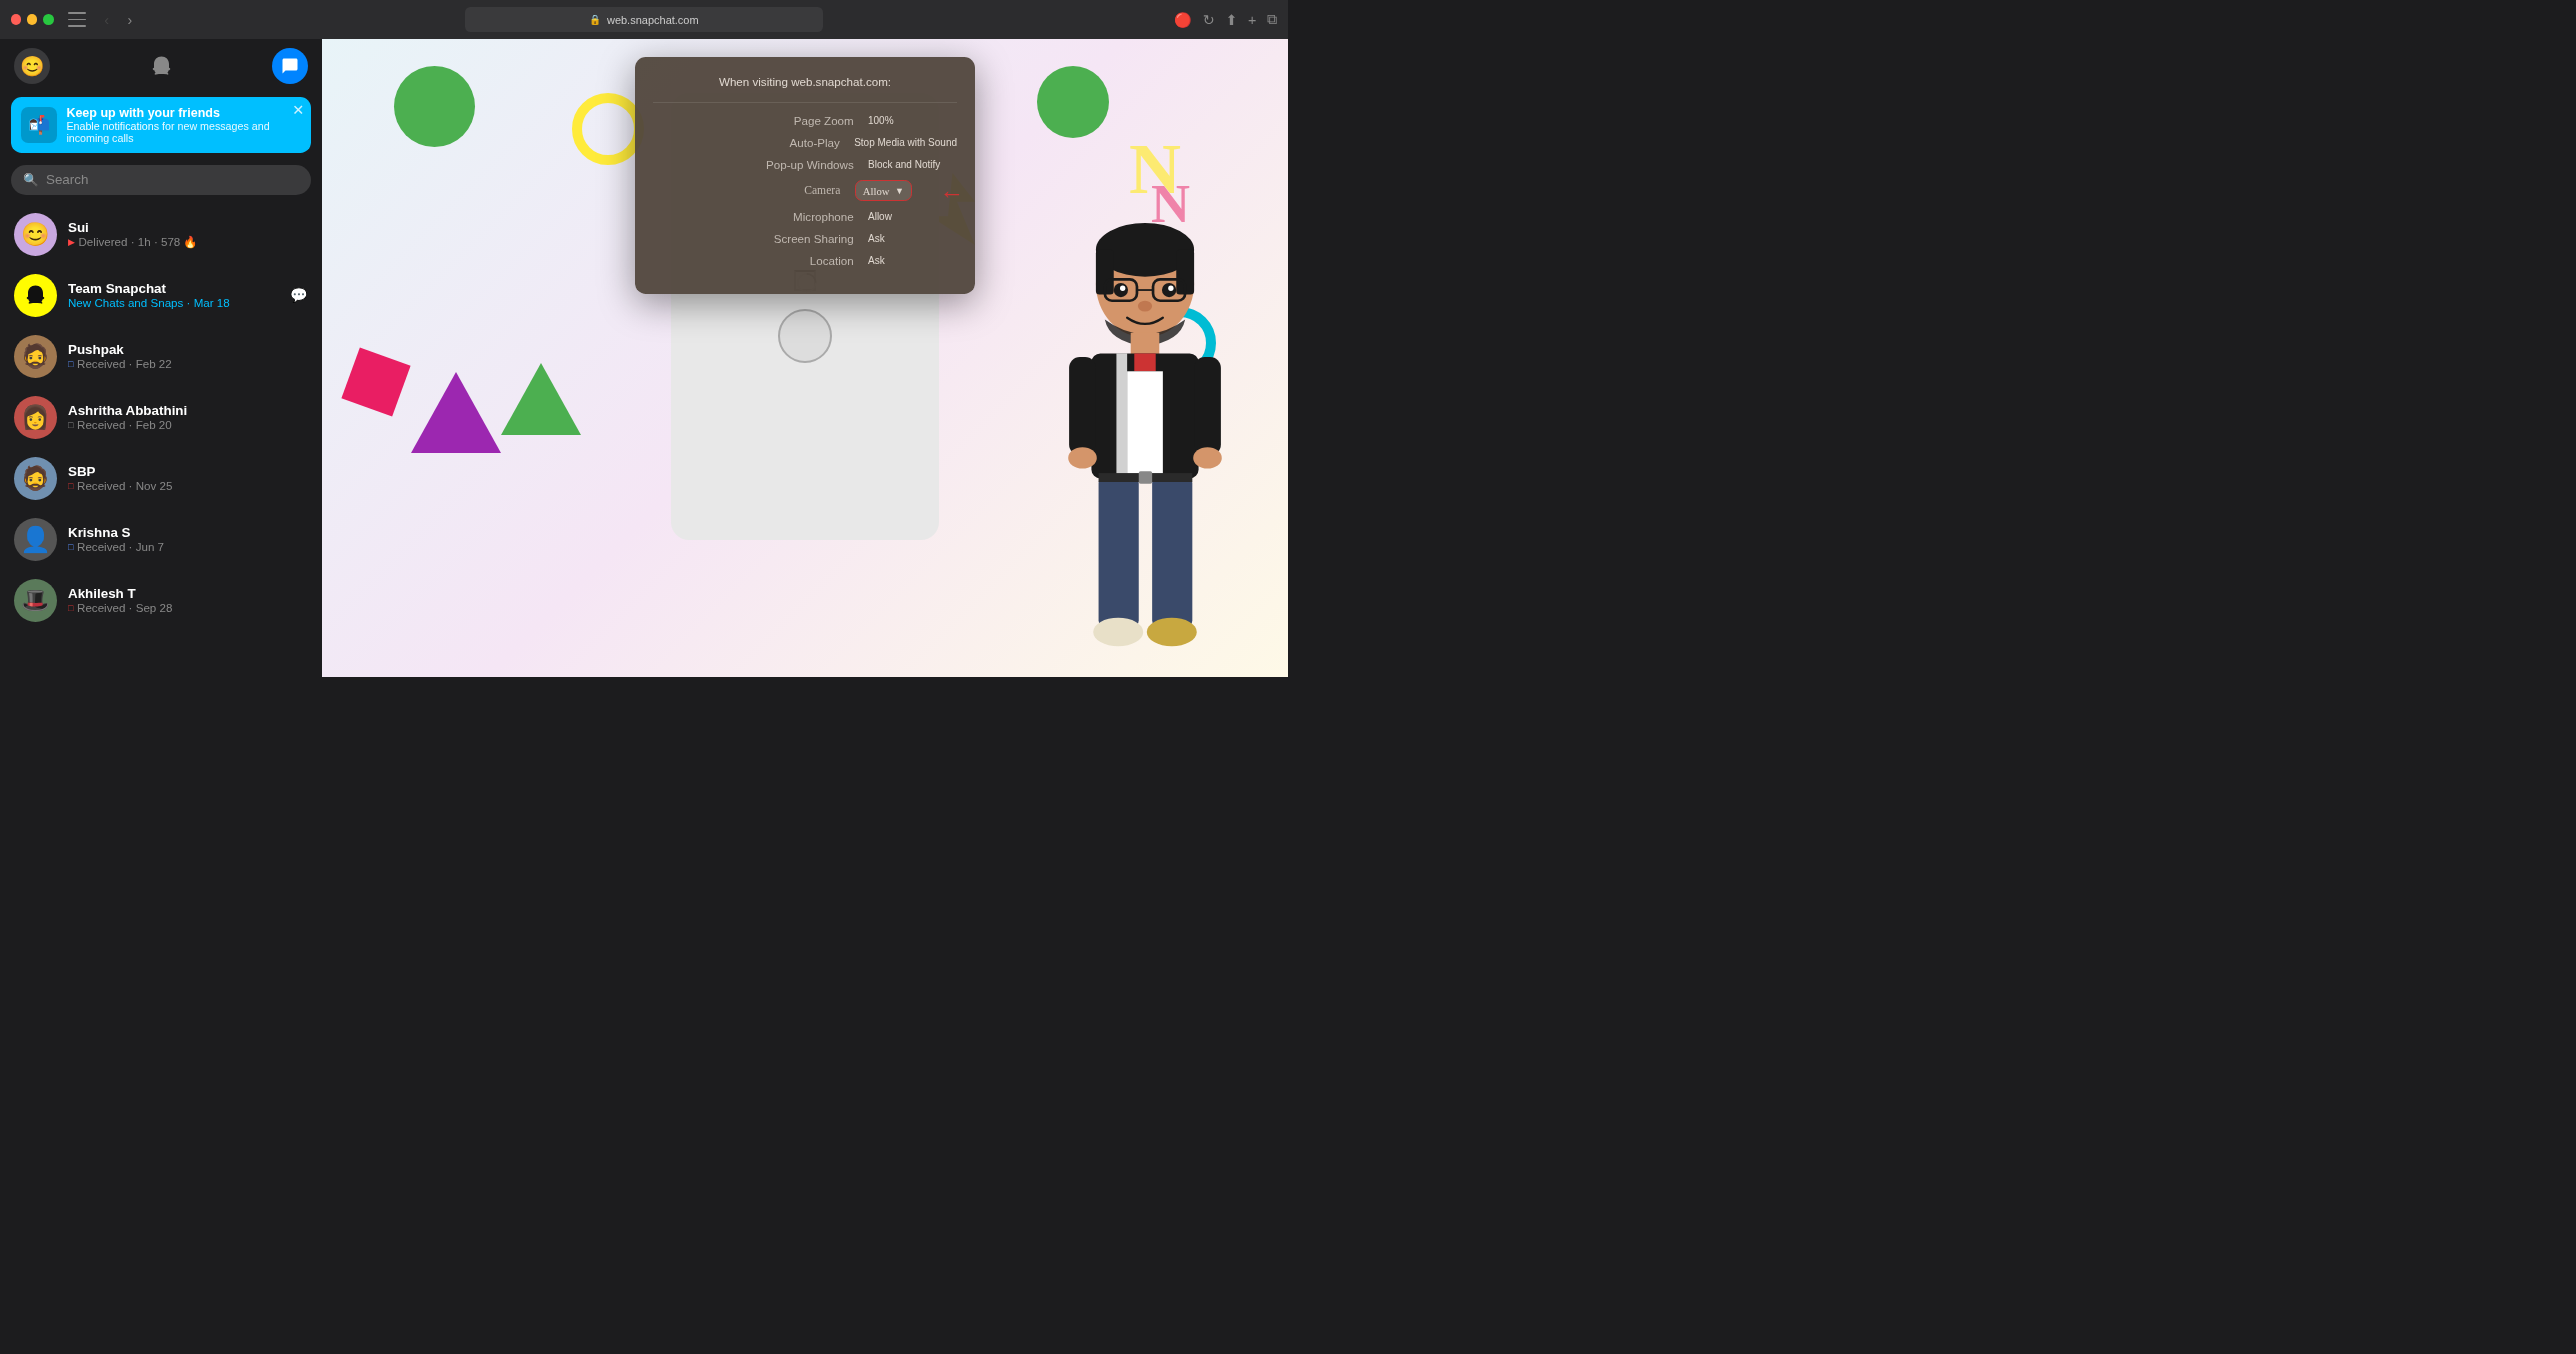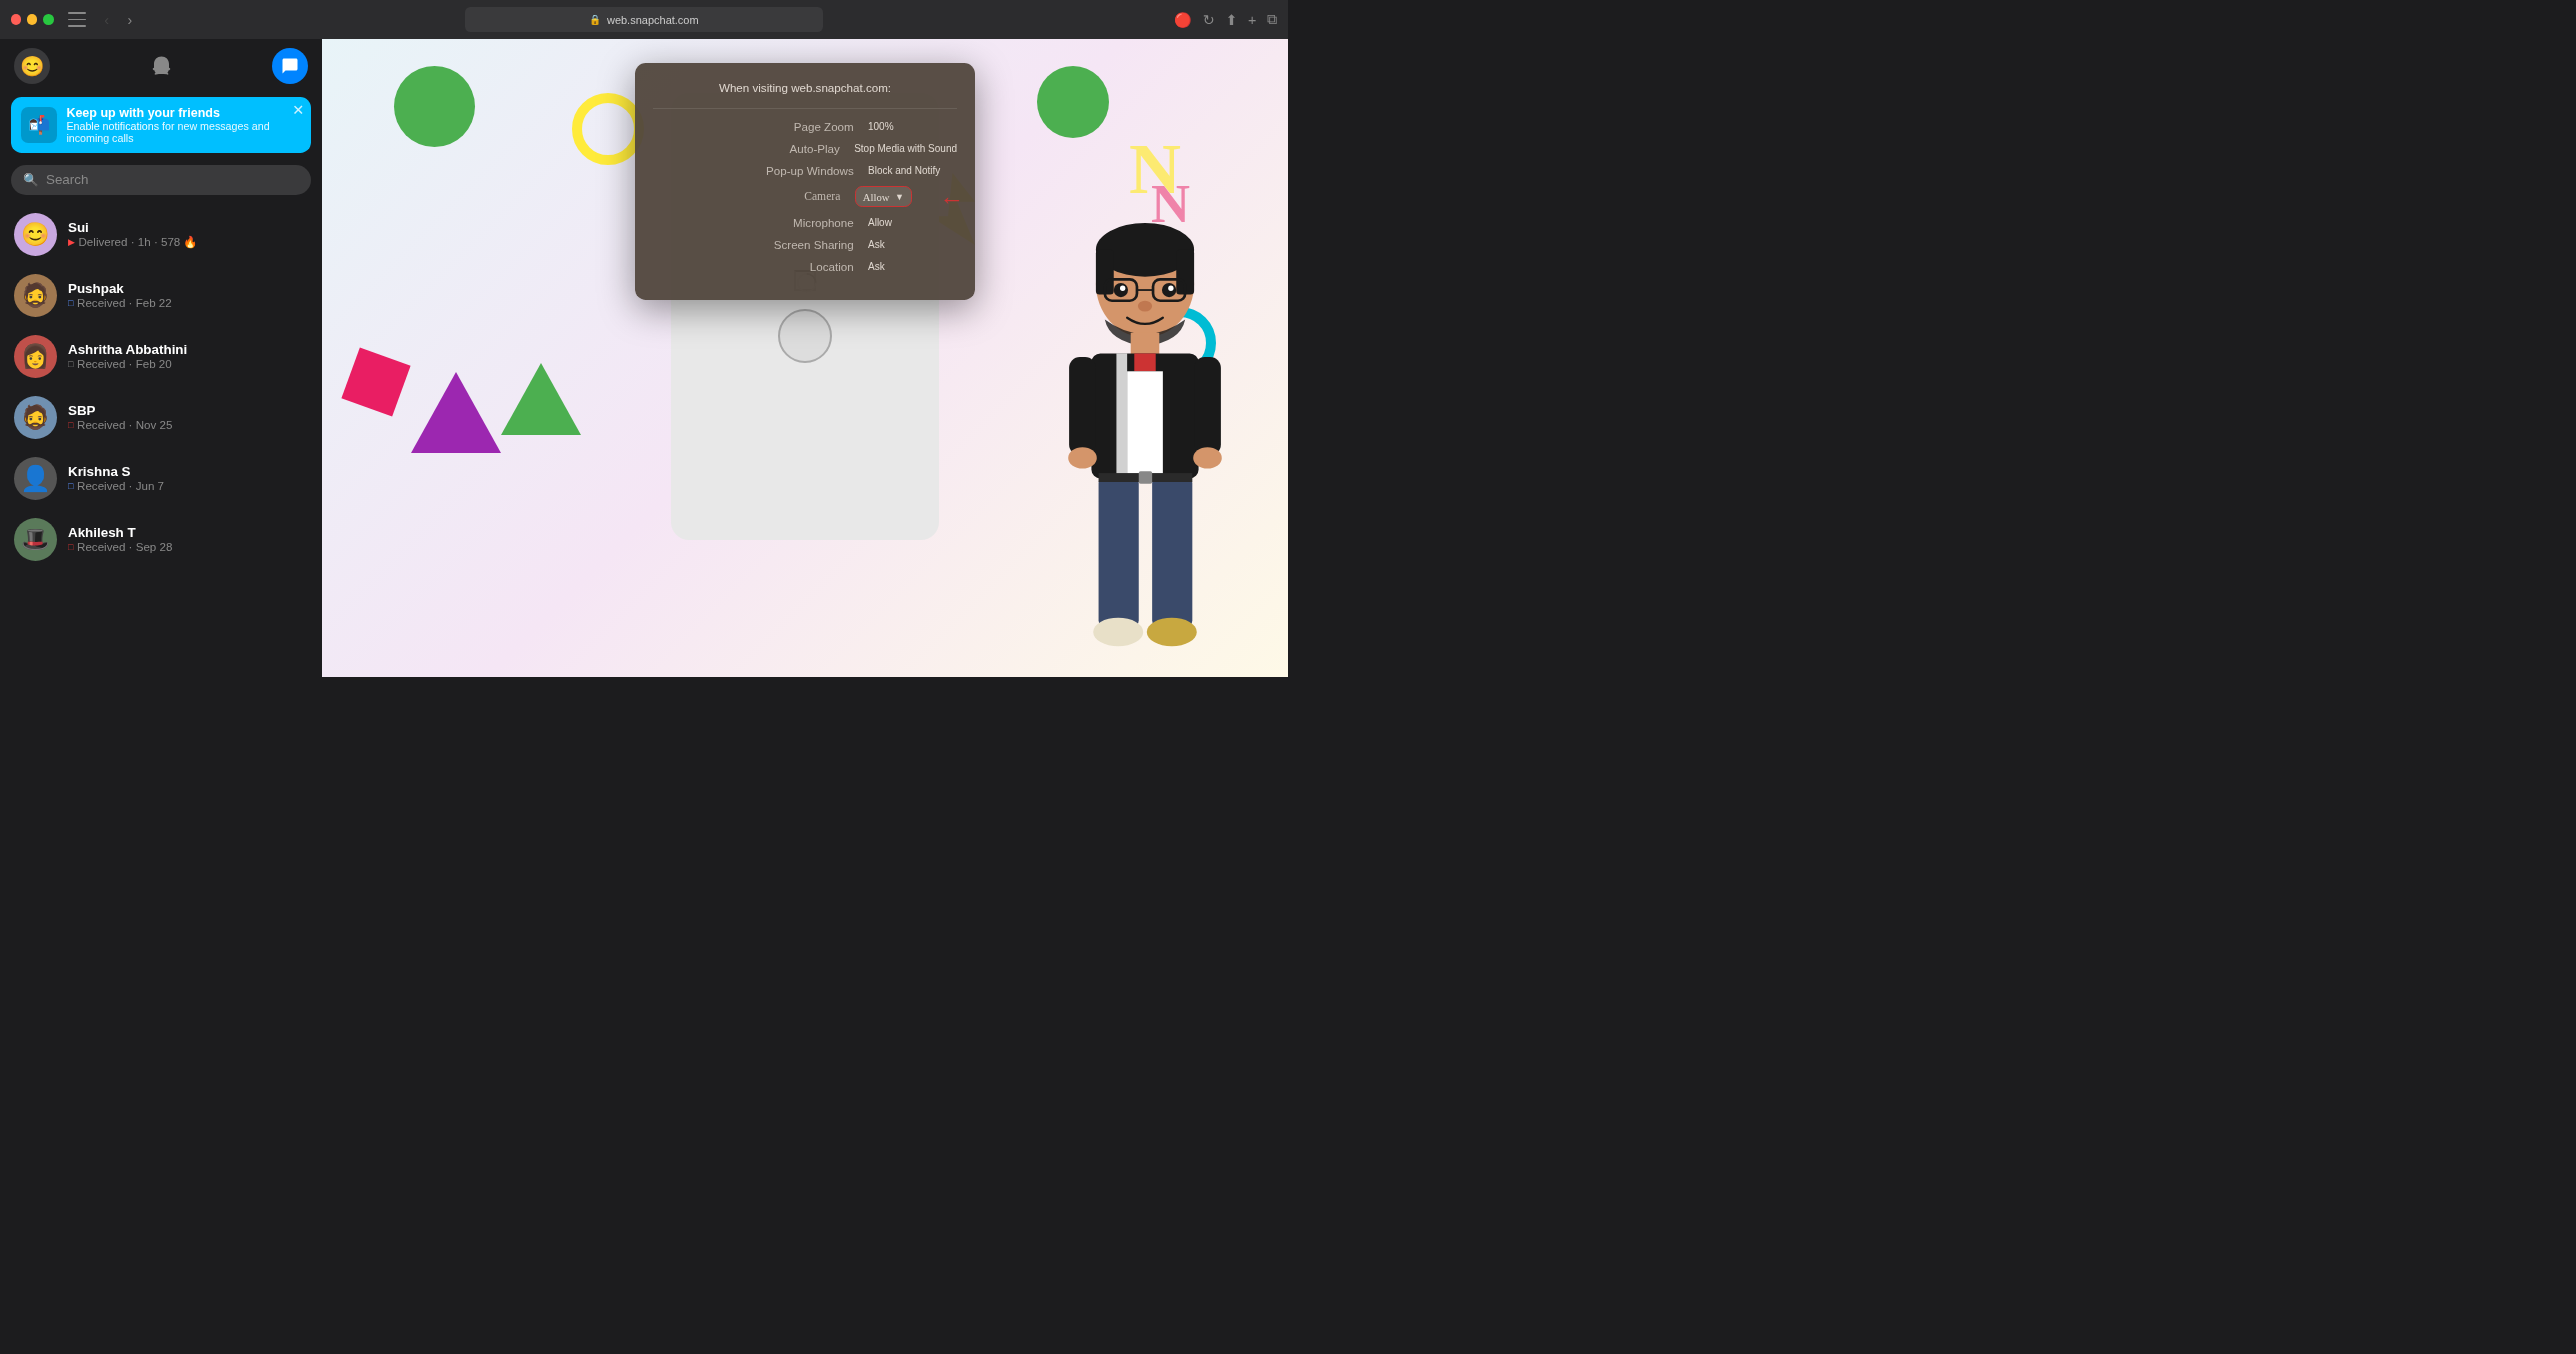--- a/index.html
+++ b/index.html
@@ -249,21 +249,21 @@
       background: #ddd;
     }
 
     
     .popup-overlay {
       position: absolute;
       top: 0; left: 0; right: 0; bottom: 0;
       display: flex;
       align-items: flex-start;
       justify-content: center;
-      padding-top: 24px;
+      padding-top: 18px;
       pointer-events: none;
     }
     .popup {
       background: rgba(80, 70, 60, 0.95);
       border-radius: 10.7px;
       padding: 18px;
       width: 340px;
       pointer-events: all;
       box-shadow: 0 9px 36px rgba(0,0,0,0.4);
     }
@@ -402,20 +402,34 @@
         <div class="chat-avatar" style="background: #c9a8e0">😊</div>
         <div class="chat-info">
           <div class="chat-name">Sui</div>
           <div class="chat-preview">
             <span style="color:#ff4444; font-size:9px;">▶</span>
             <span>Delivered · 1h · 578 🔥</span>
           </div>
         </div>
       </div>
 
+      <div class="chat-item">
+        <div class="chat-avatar avatar-snapchat">
+          <svg width="25" height="25" viewBox="0 0 40 40" fill="none">
+            <path d="M20 4C13 4 8 9 8 16v6c-1.5 0.5-2 1-2 2s1 2 2.5 2c0.3 1.5 1 3 2 4c-0.5 0.5-1.5 1-1.5 2c0 0.5 0.5 1 1 1c1.5 0 3-1 10-1s8.5 1 10 1c0.5 0 1-0.5 1-1c0-1-1-1.5-1.5-2c1-1 1.7-2.5 2-4c1.5 0 2.5-1 2.5-2s-0.5-1.5-2-2v-6c0-7-5-12-12-12z" fill="#111"></path>
+          </svg>
+        </div>
+        <div class="chat-info">
+          <div class="chat-name">Team Snapchat</div>
+          <div class="chat-preview team-snap">
+            <span>New Chats and Snaps · Mar 18</span>
+          </div>
+        </div>
+        <div class="chat-icon-right">💬</div>
+      </div>
 
       <div class="chat-item">
         <div class="chat-avatar" style="background: #a07850">🧔</div>
         <div class="chat-info">
           <div class="chat-name">Pushpak</div>
           <div class="chat-preview">
             <span style="color:#5b8ff9; font-size:9px;">□</span>
             <span>Received · Feb 22</span>
           </div>
         </div>

